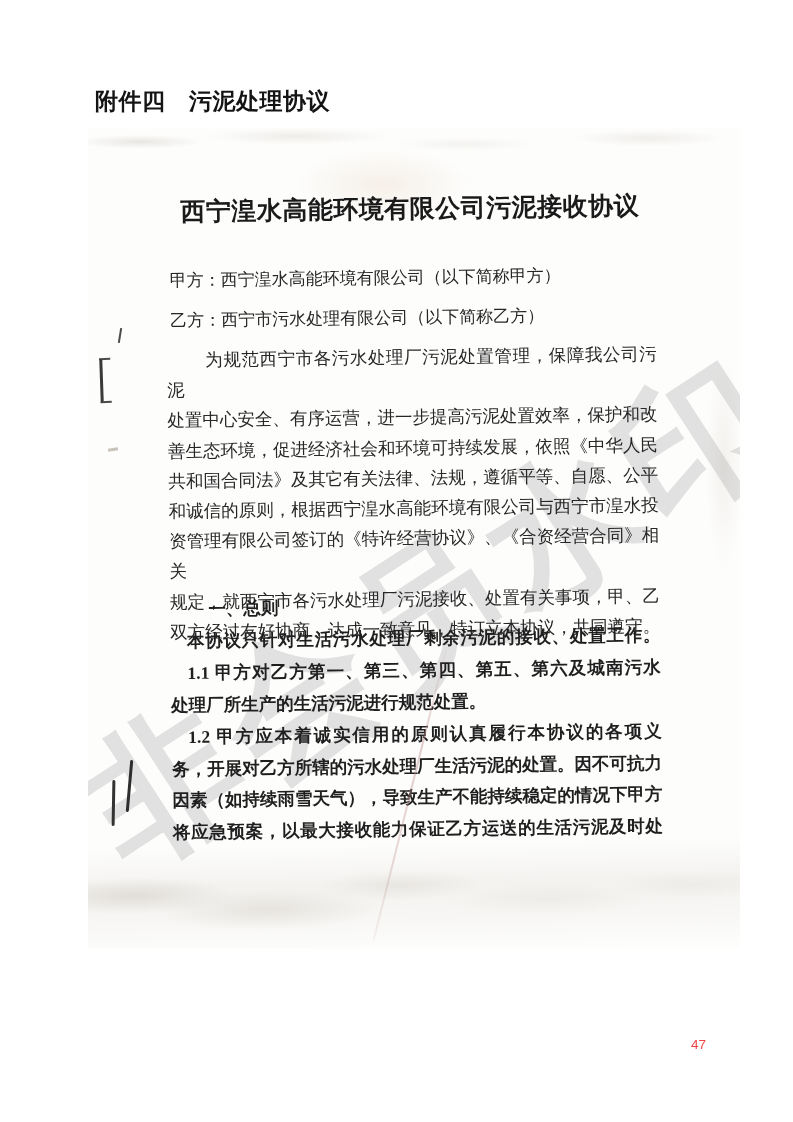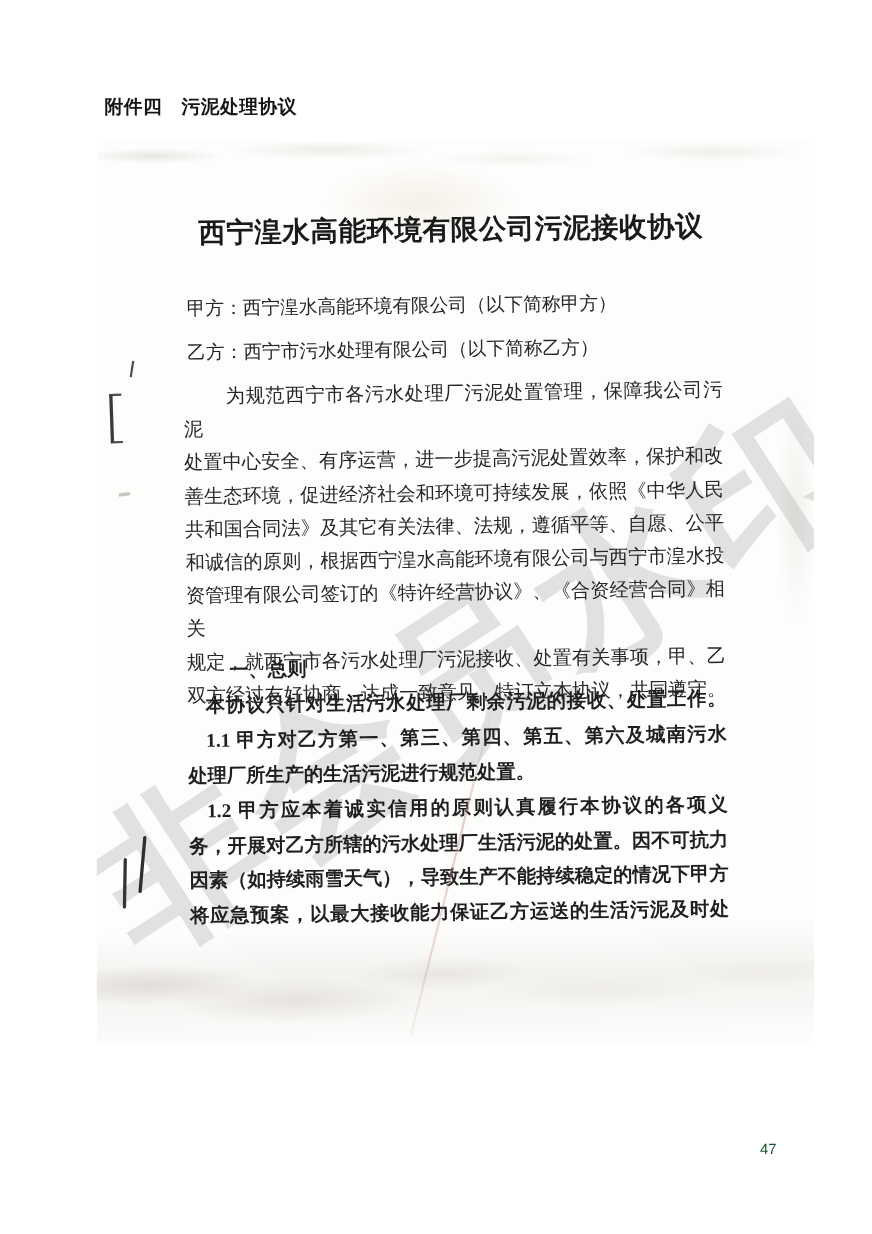--- a/index.html
+++ b/index.html
@@ -6,21 +6,21 @@
   html, body { width: 793px; height: 1122px; }
   body {
     background: #ffffff;
     font-family: "Liberation Serif", "DejaVu Serif", serif;
     position: relative;
     overflow: hidden;
   }
   .attach-header {
     position: absolute;
     left: 95px; top: 86px;
-    font-size: 17px;
+    font-size: 23px;
     font-weight: bold;
     color: #141414;
     letter-spacing: 0.5px;
     white-space: pre;
   }
   .scan {
     position: absolute;
     left: 88px; top: 128px;
     width: 652px; height: 820px;
     background: #fdfdfc;
@@ -147,21 +147,21 @@
   .sect {
     top: 463px;
     line-height: 31.9px;
     font-weight: bold;
     color: #1f1f1f;
   }
   .page-number {
     position: absolute;
     left: 691px; top: 1037px;
     font-size: 13.5px;
-    color: #14532d;
+    color: #ef4444;
     font-family: "Liberation Sans", sans-serif;
   }
 </style>
 </head>
 <body>
 
 <div class="attach-header">附件四　污泥处理协议</div>
 
 <div class="scan">
   <div class="tex-top"></div>

